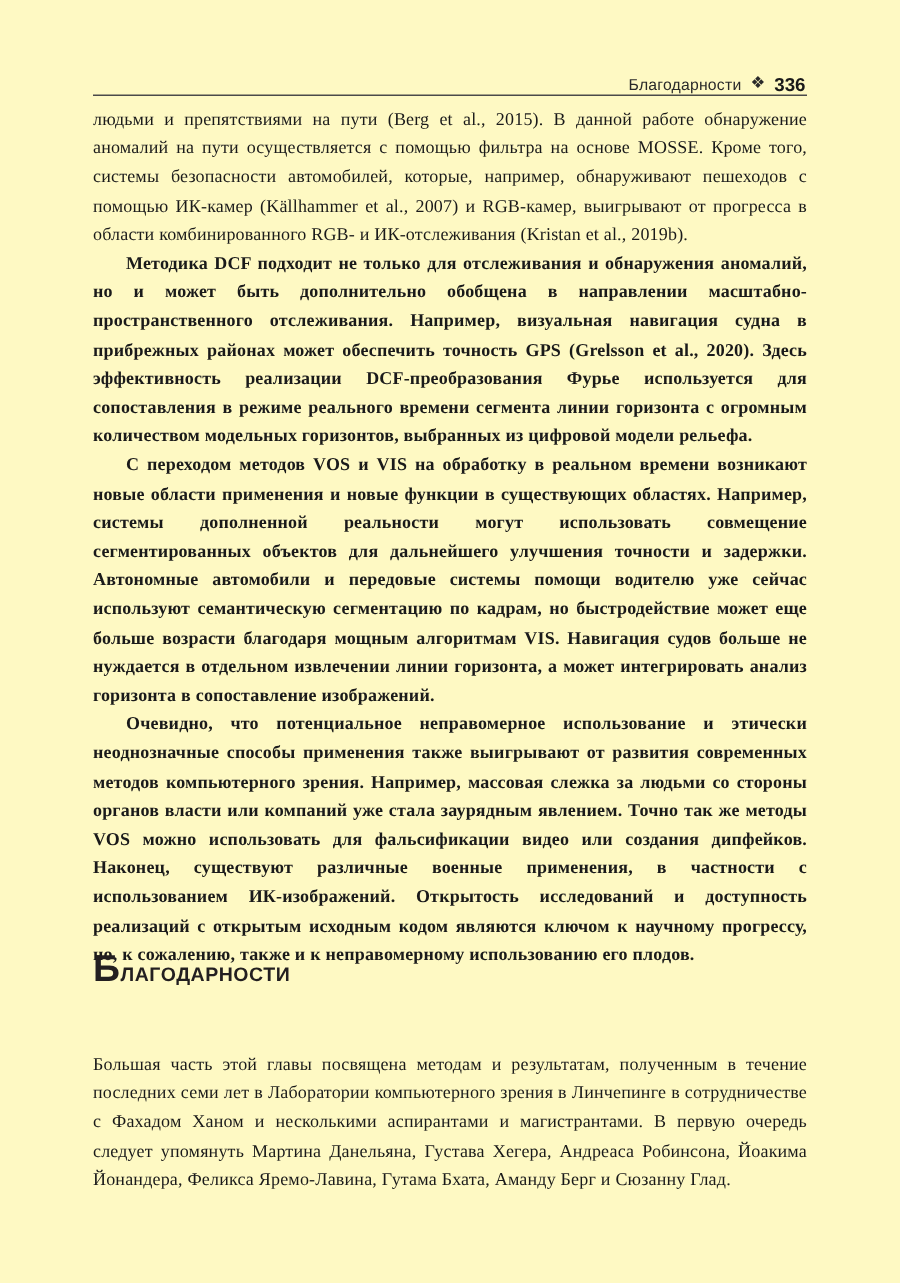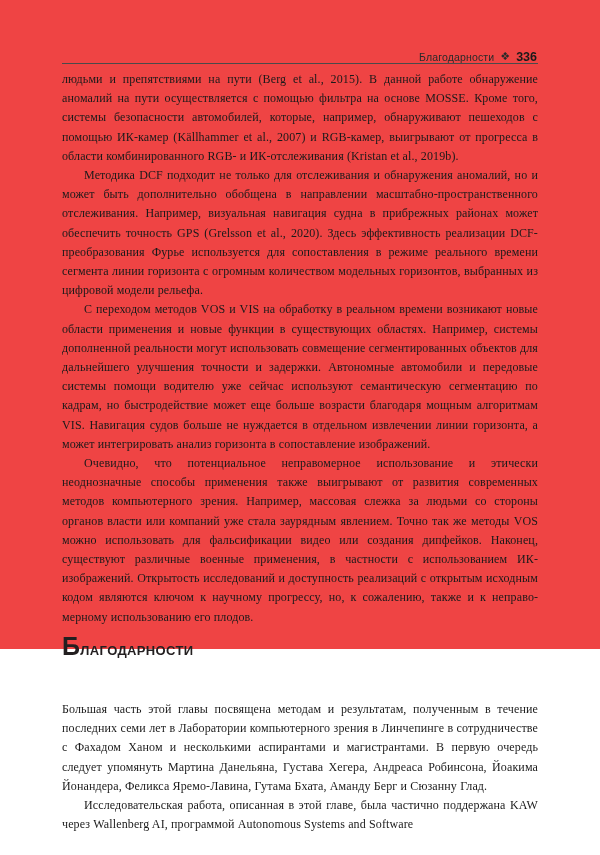--- a/index.html
+++ b/index.html
@@ -10,22 +10,22 @@
   body {
     width: 600px;
     height: 855px;
     overflow: hidden;
     font-family: "Liberation Serif", "DejaVu Serif", serif;
     color: #1a1a1a;
   }
   .page {
     position: relative;
     width: 600px;
-    height: 649px;
-    background: #ef4444;
+    height: 855px;
+    background: #fef9c3;
     box-sizing: border-box;
   }
 
   
   .running-head {
     position: absolute;
     left: 62px;
     right: 63px;
     top: 38px;
     height: 24px;
@@ -77,20 +77,21 @@
     line-height: 19.2px;
     text-align: justify;
     text-justify: inter-word;
     hyphens: manual;
     -webkit-hyphens: manual;
     letter-spacing: 0.01em;
     word-spacing: 0.005em;
   }
   p.body.indent {
     text-indent: 22px;
+    font-weight: bold;
   }
 
   
   h2.section-heading {
     margin: 0;
     font-family: "Liberation Sans", "DejaVu Sans", sans-serif;
     font-weight: bold;
     color: #231f20;
     letter-spacing: 0.015em;
     line-height: 1;
@@ -132,16 +133,15 @@
     <p class="body indent">С переходом методов VOS и VIS на обработку в реальном времени воз­никают новые области применения и новые функции в существующих об­ластях. Например, системы дополненной реальности могут использовать совмещение сегментированных объектов для дальнейшего улучшения точ­ности и задержки. Автономные автомобили и передовые системы помощи водителю уже сейчас используют семантическую сегментацию по кадрам, но быстродействие может еще больше возрасти благодаря мощным алгоритмам VIS. Навигация судов больше не нуждается в отдельном извлечении линии горизонта, а может интегрировать анализ горизонта в сопоставление изо­бражений.</p>
     <p class="body indent">Очевидно, что потенциальное неправомерное использование и этически неоднозначные способы применения также выигрывают от развития со­временных методов компьютерного зрения. Например, массовая слежка за людьми со стороны органов власти или компаний уже стала заурядным яв­лением. Точно так же методы VOS можно использовать для фальсификации видео или создания дипфейков. Наконец, существуют различные военные применения, в частности с использованием ИК-изображений. Открытость исследований и доступность реализаций с открытым исходным кодом яв­ляются ключом к научному прогрессу, но, к сожалению, также и к неправо­мерному использованию его плодов.</p>
   </div>
 
   <div class="heading-block">
     <h2 class="section-heading"><span class="cap">Б</span><span class="rest">ЛАГОДАРНОСТИ</span></h2>
   </div>
 
   <div class="after-heading">
     <p class="body">Большая часть этой главы посвящена методам и результатам, полученным в течение последних семи лет в Лаборатории компьютерного зрения в Лин­чепинге в сотрудничестве с Фахадом Ханом и несколькими аспирантами и магистрантами. В первую очередь следует упомянуть Мартина Данельяна, Густава Хегера, Андреаса Робинсона, Йоакима Йонандера, Феликса Яремо-Лавина, Гутама Бхата, Аманду Берг и Сюзанну Глад.</p>
-    <p class="body indent">Исследовательская работа, описанная в этой главе, была частично поддер­жана KAW через Wallenberg AI, программой Autonomous Systems and Software</p>
   </div>
 
 </div>
 
 </body></html>

